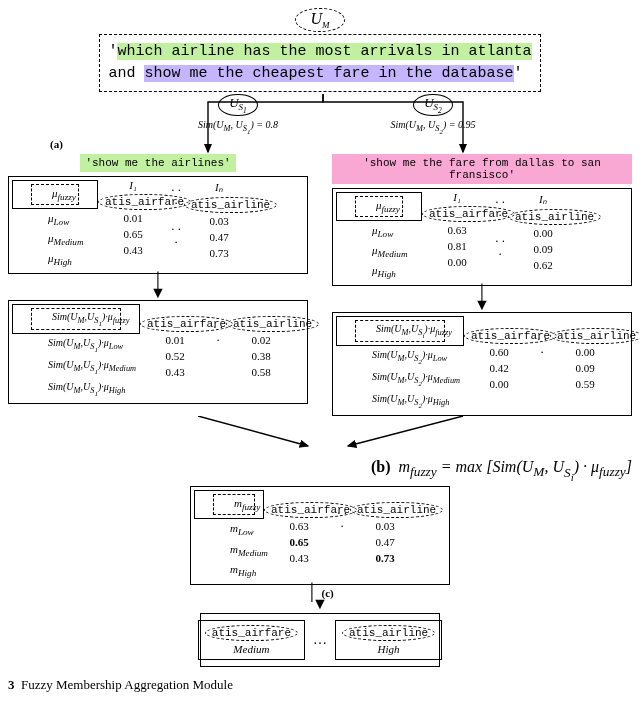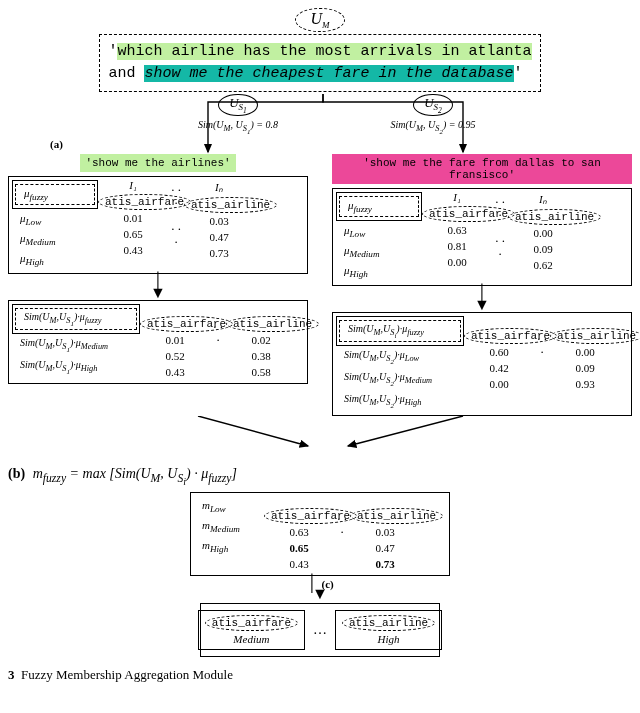--- a/index.html
+++ b/index.html
@@ -13,55 +13,55 @@
     background: #fff;
   }
   .center { text-align: center; }
   .label-a { position: absolute; left: 50px; top: 138px; font-weight: bold; font-size: 11px; }
 
   
   .um-wrap { text-align: center; }
   .um-label { display: inline-block; font-style: italic; font-size: 16px; border: 1px dashed #000; border-radius: 50%/50%; padding: 1px 14px; margin-bottom: 2px; }
   .um-box { display: inline-block; border: 1px dashed #000; padding: 6px 8px; text-align: left; font-family: "Courier New", monospace; font-size: 15px; line-height: 1.45; }
   .hl-green { background: #c1f0a1; }
-  .hl-cyan  { background: #14b8a6; font-style: italic; }
+  .hl-cyan  { background: #c4b5fd; }
 
   
   .edge-row { position: relative; height: 60px; margin-top: 2px; }
   .edge-lbl-container { position:absolute; text-align:center; }
   .ell { display:inline-block; border:1px solid #000; border-radius:50%/50%; padding:0 10px; font-style: italic; font-size: 13px; background:#fff; }
   .sim-text { font-style: italic; font-size: 10px; margin-top:3px; white-space: nowrap;}
   .sub { font-size: 9px; }
 
   
   .cols { display: flex; justify-content: space-between; gap: 24px; }
   .col { width: 300px; }
   .phrase { font-family:"Courier New", monospace; font-size: 11px; padding: 3px 5px; display:inline-block; margin-bottom:2px; }
   .phrase.g { background:#c1f0a1; }
-  .phrase.c { background:#ec4899; }
+  .phrase.c { background:#f9a8d4; }
 
   
   .mat { border:1.5px solid #000; padding:3px; margin-top:2px; }
   .mu-col { width: 86px; }
   .val-col { width: 70px; text-align:center; }
   .dots-col { width: 16px; text-align:center; font-size: 13px; line-height: 1; }
-  .mu-box { border:1px dashed #000; padding:2px 8px; margin:1px 0; font-style: italic; font-size: 11px; white-space: nowrap; }
+  .mu-box { border:1px dashed #000; padding:2px 20px; margin:1px 16px; font-style: italic; font-size: 11px; white-space: nowrap; }
   .mu-box.wide { font-size:10px; }
   .mu-wrap { border:1px solid #000; padding:2px; }
   .intent-oval { border:1px dashed #000; border-radius: 50%/50%; padding:1px 6px; display:inline-block; font-family:"Courier New", monospace; font-size:11px; white-space: nowrap; }
   .intent-hdr { font-style: italic; font-size: 11px; position: relative; top:-1px; margin-bottom:2px; }
   .num { font-size:11px; padding: 2px 0; }
   .num.b { font-weight: bold; }
   .grid-body { display:flex; }
 
   
   svg.arrows { position:absolute; left:0; top:0; pointer-events:none; }
 
   
-  .formula { text-align:left; font-style: italic; font-size: 14px; margin: 14px 0 4px; }
+  .formula { text-align:right; font-style: italic; font-size: 16px; margin: 6px 0 4px; }
   .label-inline { font-weight: bold; font-style: normal; margin-right: 4px; }
 
   
   .narrow { width: 260px; margin: 0 auto; }
 
   
   .final { border:1.5px solid #000; padding:6px; width: 240px; margin: 4px auto 0; display:flex; align-items:center; justify-content:center; gap:8px;}
   .final-cell { border:1px solid #000; padding:4px 6px; text-align:center; }
   .final-label { font-style: italic; font-size: 11px; margin-top:2px;}
 
@@ -136,20 +136,21 @@
     </div>
 
     <div class="arrow-down">│<br>▼</div>
 
     <div class="mat">
       <div class="grid-body">
         <div class="mu-col" style="width:128px;">
           <div class="mu-wrap">
               <div class="mu-box wide"><i>Sim</i>(<i>U<sub>M</sub></i>,<i>U<sub>S<sub>1</sub></sub></i>)·<i>μ<sub>fuzzy</sub></i></div>
             </div>
+          <div class="mu-box wide" style="border:none;"><i>Sim</i>(<i>U<sub>M</sub></i>,<i>U<sub>S<sub>1</sub></sub></i>)·<i>μ<sub>Low</sub></i></div>
           <div class="mu-box wide" style="border:none;"><i>Sim</i>(<i>U<sub>M</sub></i>,<i>U<sub>S<sub>1</sub></sub></i>)·<i>μ<sub>Medium</sub></i></div>
           <div class="mu-box wide" style="border:none;"><i>Sim</i>(<i>U<sub>M</sub></i>,<i>U<sub>S<sub>1</sub></sub></i>)·<i>μ<sub>High</sub></i></div>
         </div>
         <div class="val-col">
           <div>&nbsp;</div>
           <div><span class="intent-oval">atis_airfare</span></div>
           <div class="num">0.01</div>
           <div class="num">0.52</div>
           <div class="num">0.43</div>
         </div>
@@ -214,21 +215,21 @@
           <div class="num">0.60</div>
           <div class="num">0.42</div>
           <div class="num">0.00</div>
         </div>
         <div class="dots-col"><br>. . .</div>
         <div class="val-col">
           <div>&nbsp;</div>
           <div><span class="intent-oval">atis_airline</span></div>
           <div class="num">0.00</div>
           <div class="num">0.09</div>
-          <div class="num">0.93</div>
+          <div class="num">0.59</div>
         </div>
       </div>
     </div>
   </div>
 </div>
 
 <div style="position:relative; height:36px;">
   <svg class="arrows" width="640" height="40">
     <path d="M 190 0 L 300 30" stroke="#000" fill="none" stroke-width="1.4" marker-end="url(#ah)"></path>
     <path d="M 455 0 L 340 30" stroke="#000" fill="none" stroke-width="1.4" marker-end="url(#ah)"></path>
@@ -236,20 +237,23 @@
 </div>
 
 <div class="formula">
   <span class="label-inline">(b)</span>
   <i>m<sub>fuzzy</sub></i> = <i>max</i> [<i>Sim</i>(<i>U<sub>M</sub></i>, <i>U<sub>S<sub>i</sub></sub></i>) · <i>μ<sub>fuzzy</sub></i>]
 </div>
 
 <div class="mat narrow">
   <div class="grid-body">
     <div class="mu-col" style="width:70px;">
+      <div class="mu-wrap">
+          <div class="mu-box"><i>m<sub>fuzzy</sub></i></div>
+        </div>
       <div class="mu-box" style="border:none;"><i>m<sub>Low</sub></i></div>
       <div class="mu-box" style="border:none;"><i>m<sub>Medium</sub></i></div>
       <div class="mu-box" style="border:none;"><i>m<sub>High</sub></i></div>
     </div>
     <div class="val-col">
       <div>&nbsp;</div>
       <div><span class="intent-oval">atis_airfare</span></div>
       <div class="num">0.63</div>
       <div class="num b">0.65</div>
       <div class="num">0.43</div>

